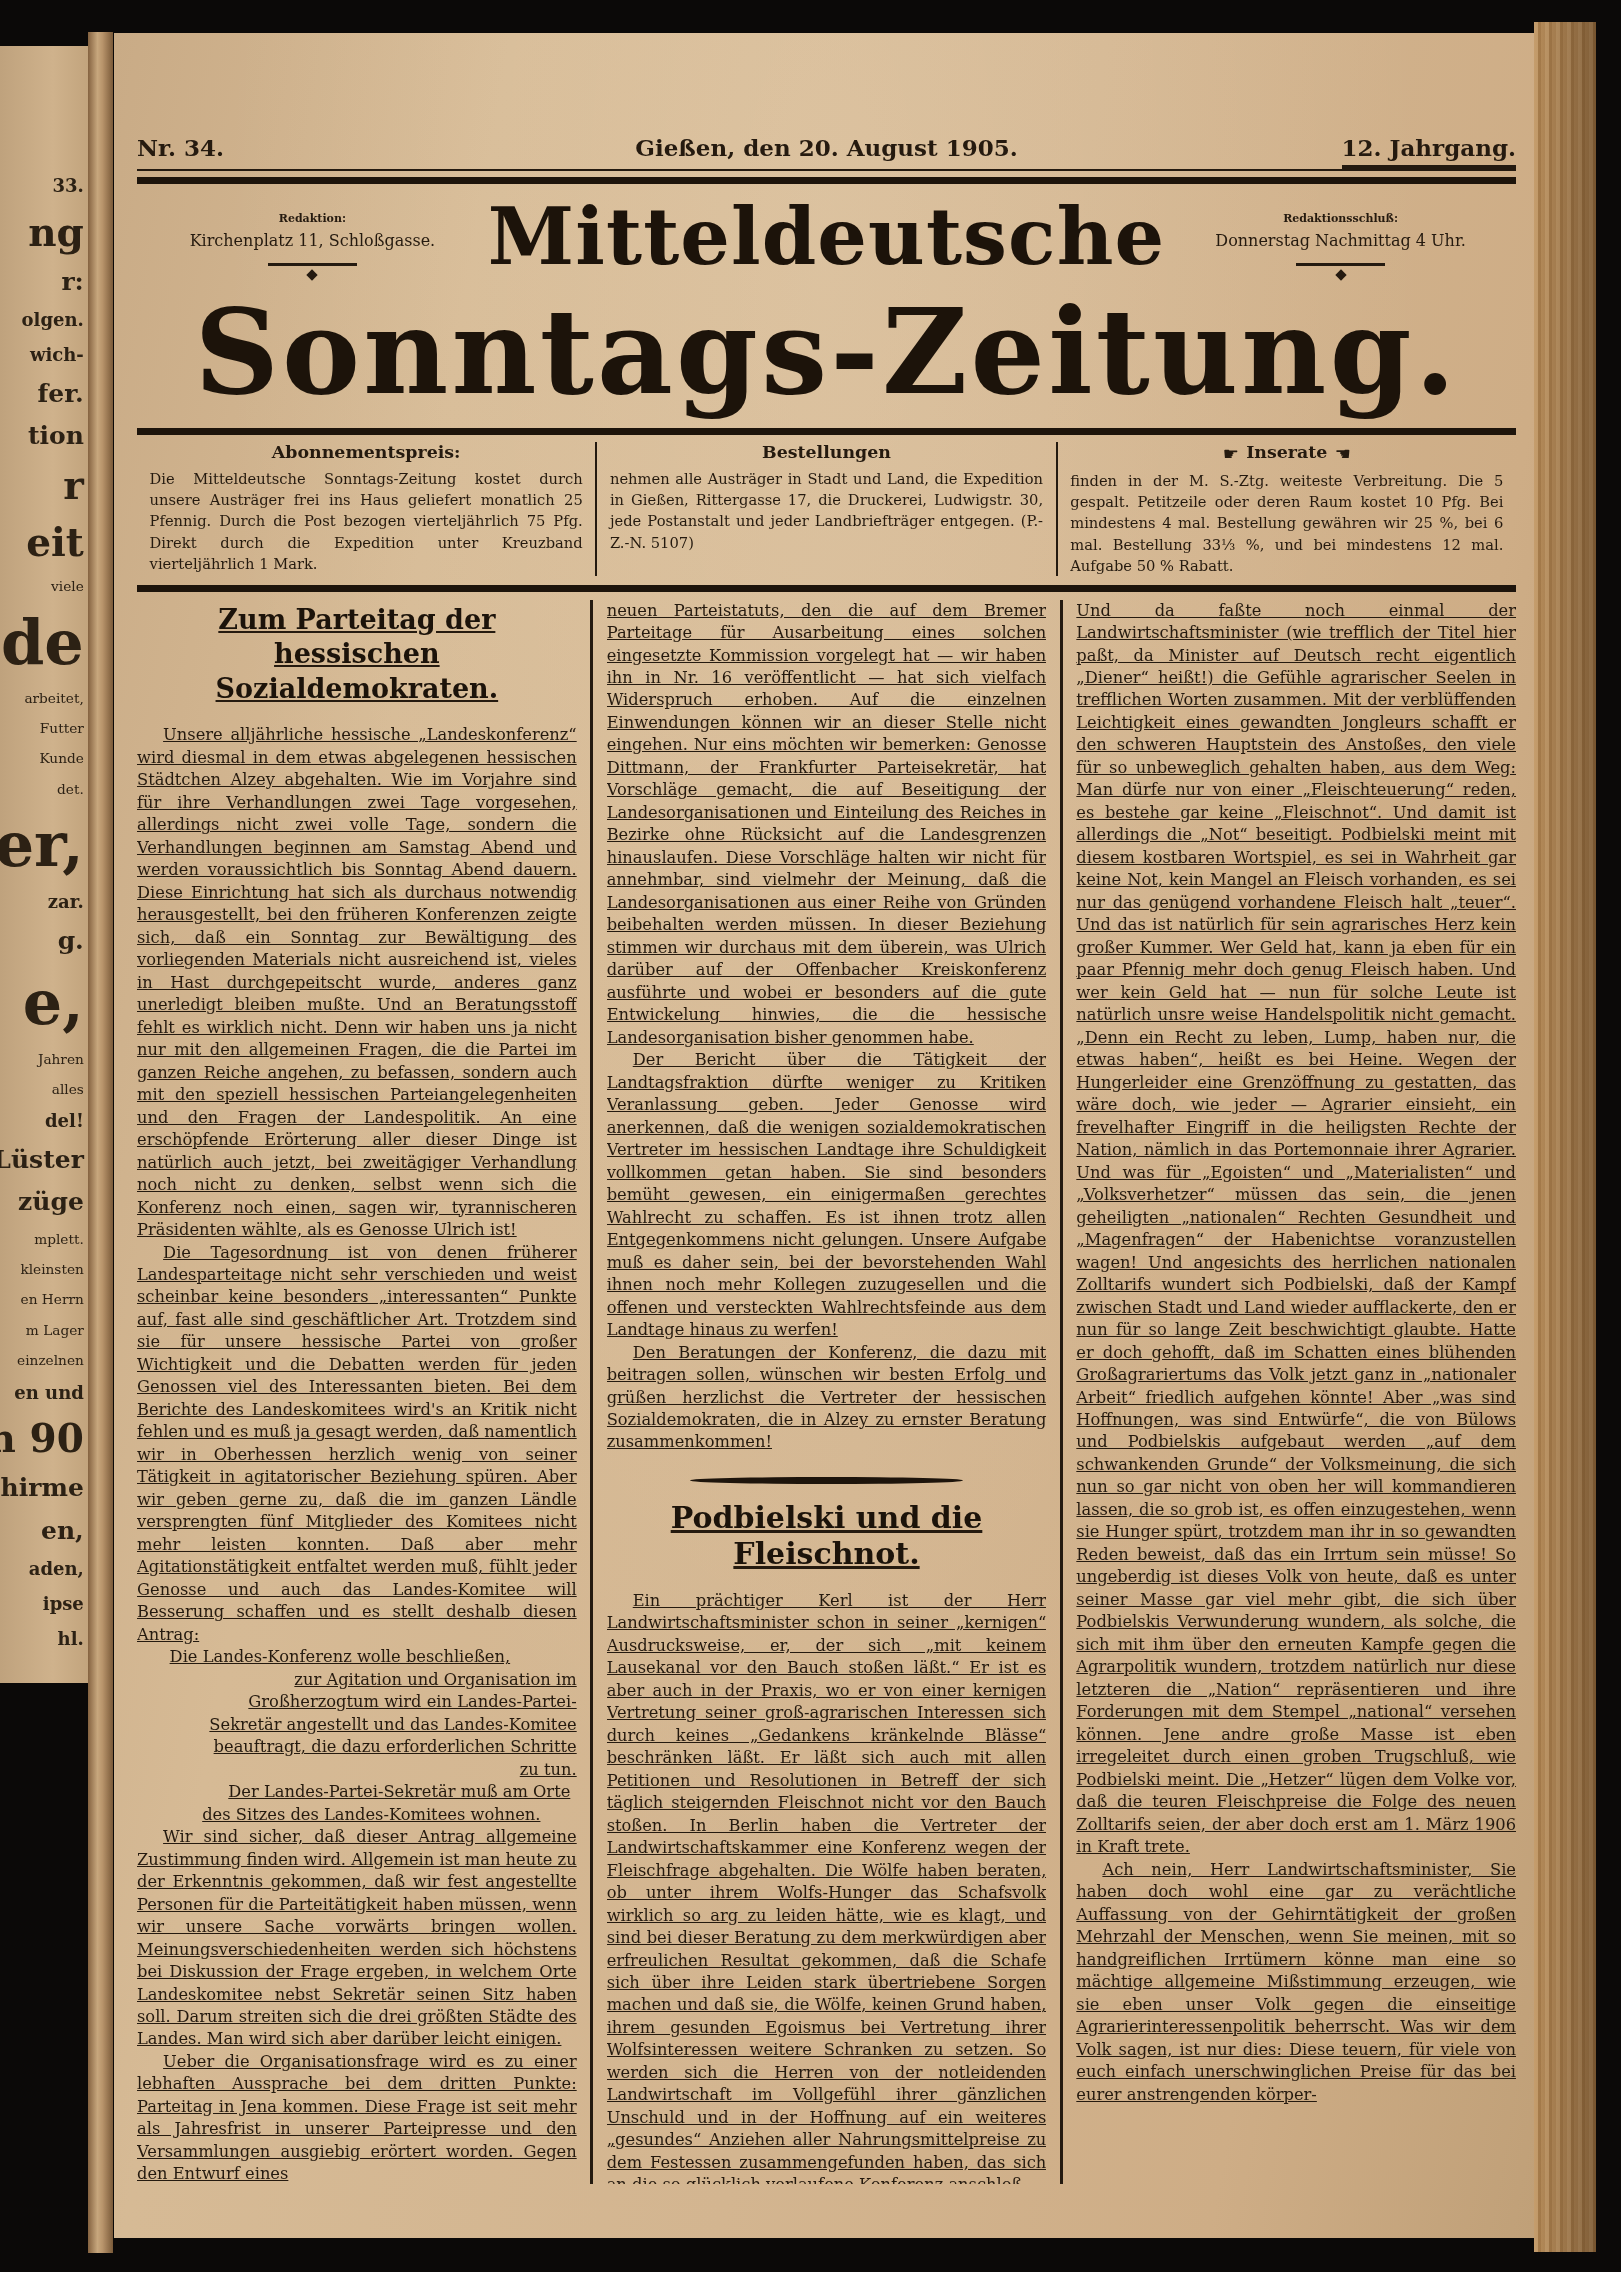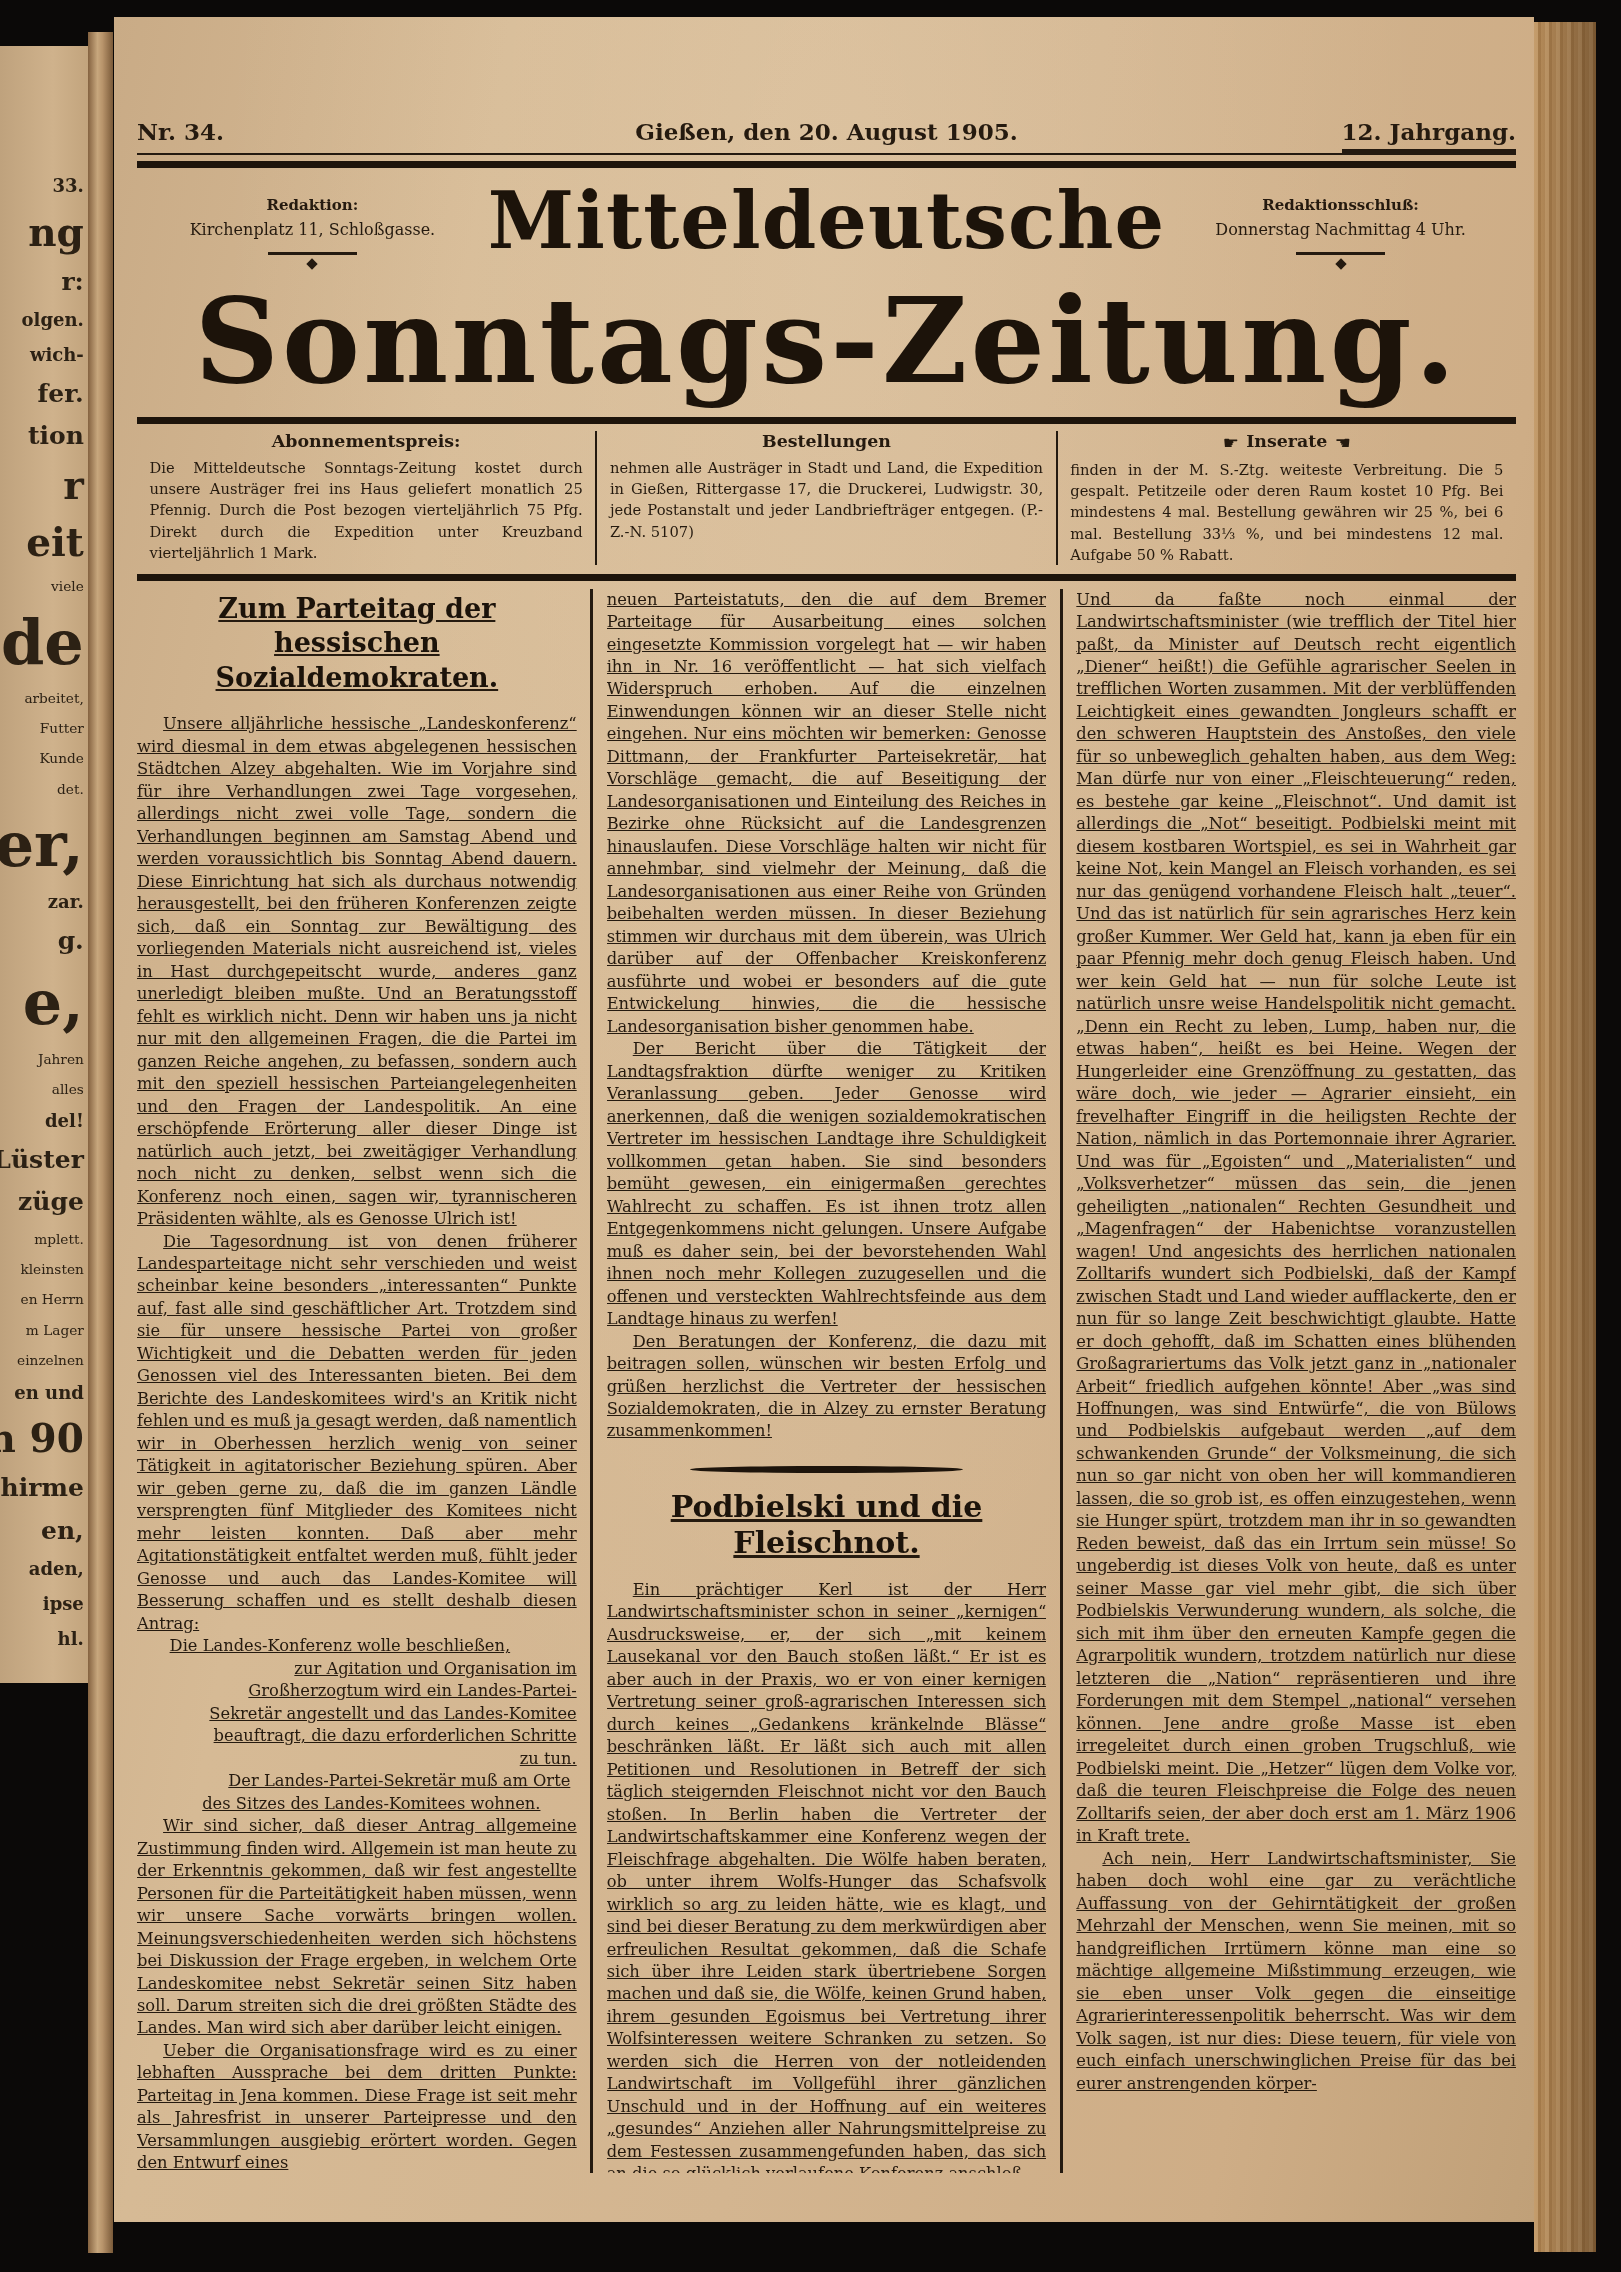--- a/index.html
+++ b/index.html
@@ -26,21 +26,21 @@
   .fs-xxl{font-size:62px;}
 
   
   .gutter{
     position:absolute;left:88px;top:32px;width:25px;height:2221px;
     background:linear-gradient(90deg,#846240 0%,#c7a77d 38%,#b8946b 58%,#7a5a39 100%);
   }
 
   
   .page{
-    position:absolute;left:114px;top:17px;width:1420px;height:2205px;
+    position:absolute;left:114px;top:33px;width:1420px;height:2205px;
     box-sizing:border-box;padding:101px 18px 0 23px;overflow:hidden;
     color:#251a0f;
     background:
       radial-gradient(ellipse at 50% 10%, rgba(255,244,220,.18), rgba(0,0,0,0) 60%),
       linear-gradient(100deg,#c9ab86 0%,#d6ba95 22%,#d3b590 55%,#cead86 82%,#c0a078 100%);
   }
 
   
   .book-edge{
     position:absolute;left:1534px;top:22px;width:62px;height:2230px;
@@ -54,21 +54,21 @@
     border-bottom:2.1px solid #241a10;padding-bottom:8.4px;}
   .issue-line .left{flex:1;text-align:left;}
   .issue-line .center{flex:1.4;text-align:center;}
   .issue-line .right{flex:1;text-align:right;}
   .issue-line .right span{border-bottom:5.3px solid #241a10;padding-bottom:4.2px;}
   .rule-thick{height:7.4px;background:#1d140b;margin-top:5.3px;}
   .rule-thick2{height:7.4px;background:#1d140b;}
 
   .masthead{display:flex;align-items:flex-start;margin-top:13.7px;}
   .mast-side{flex:1;text-align:center;padding-top:14.7px;}
-  .mast-side .lbl{font-weight:bold;font-size:15px;margin:0 0 5.3px 0;}
+  .mast-side .lbl{font-weight:bold;font-size:11px;margin:0 0 5.3px 0;}
   .mast-side .val{font-size:16px;font-weight:normal;margin:0;}
   .mast-center{flex:1.7;text-align:center;font-size:78px;font-weight:bold;
     letter-spacing:1.1px;line-height:1.0;color:#1c130a;}
   .flourish{width:89px;margin:13.7px auto 0 auto;border-top:3.2px solid #241a10;text-align:center;}
   .flourish .dia{display:inline-block;width:8px;height:8px;background:#241a10;
     transform:rotate(45deg);margin-top:4.2px;}
   .mast-title2{text-align:center;font-size:117px;font-weight:bold;letter-spacing:3.2px;
     line-height:1.06;color:#1c130a;margin:9.5px 0 13.7px 0;}
 
   

